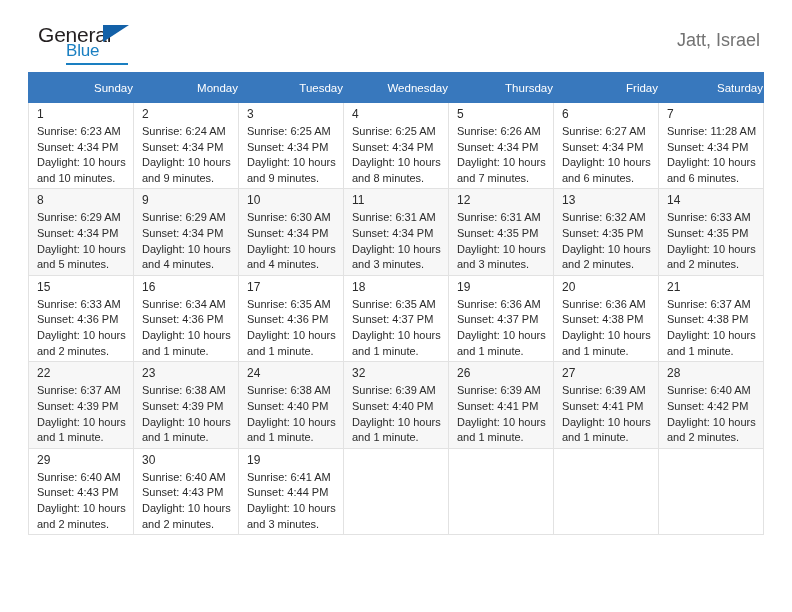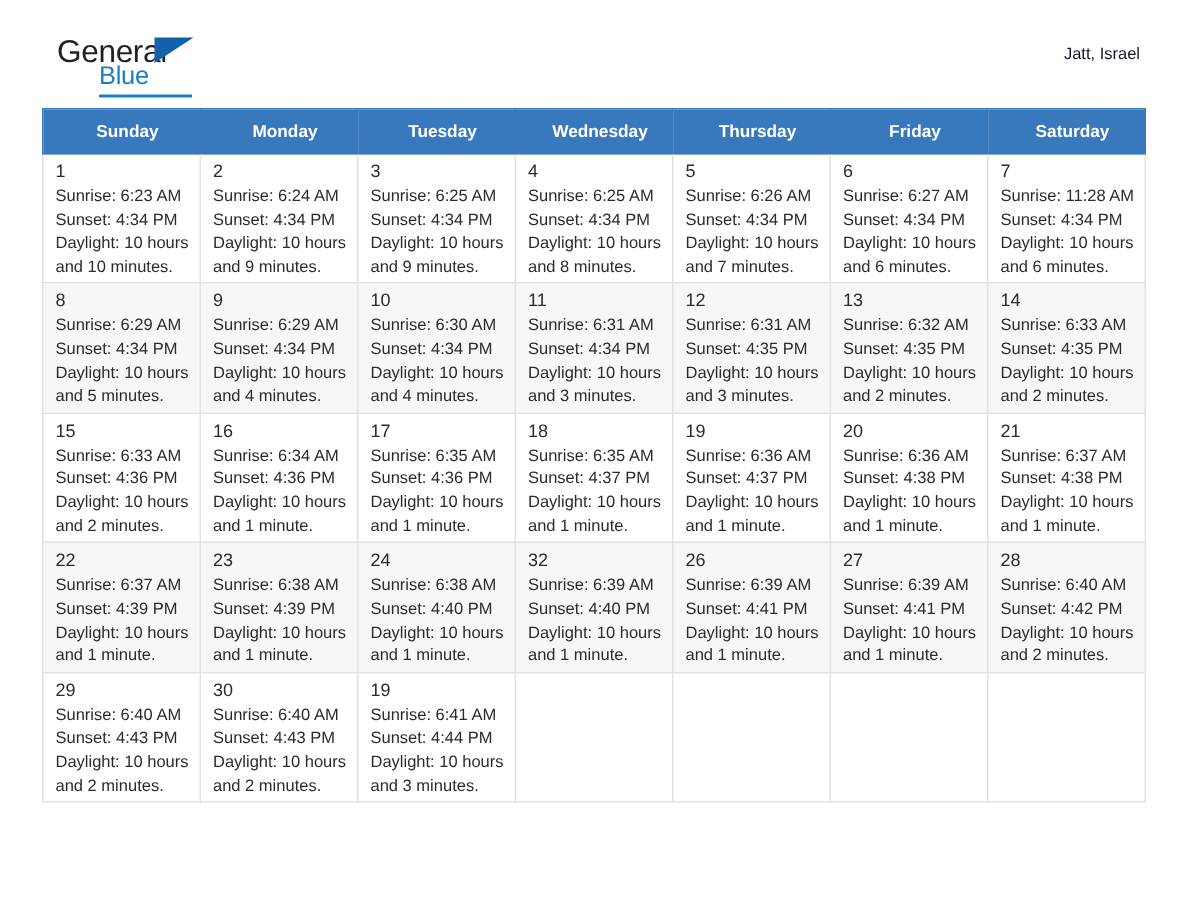--- a/index.html
+++ b/index.html
@@ -77,37 +77,37 @@
     padding-right: 4px;
   }
   .cal-title {
     font-size: 30px;
     font-weight: normal;
     color: #1a1a1a;
     line-height: 1.06;
     letter-spacing: 0.1px;
   }
   .cal-subtitle {
-    font-size: 11px;
-    color: #0f172a;
+    font-size: 18px;
+    color: #737373;
     margin-top: 8px;
   }
 
   
   .calendar {
     width: 736px;
     border-collapse: collapse;
     table-layout: fixed;
   }
   .calendar th {
     background: #3878bd;
     color: #ffffff;
     font-size: 11.5px;
-    font-weight: bold;
-    text-align: center;
+    font-weight: normal;
+    text-align: right;
     padding: 5px 0 5px 8px;
     border: 1px solid #3878bd;
     height: 19px;
   }
   .calendar td {
     vertical-align: top;
     border: 1px solid #e2e2e2;
     height: 76px;
     padding: 0;
     background: #ffffff;

